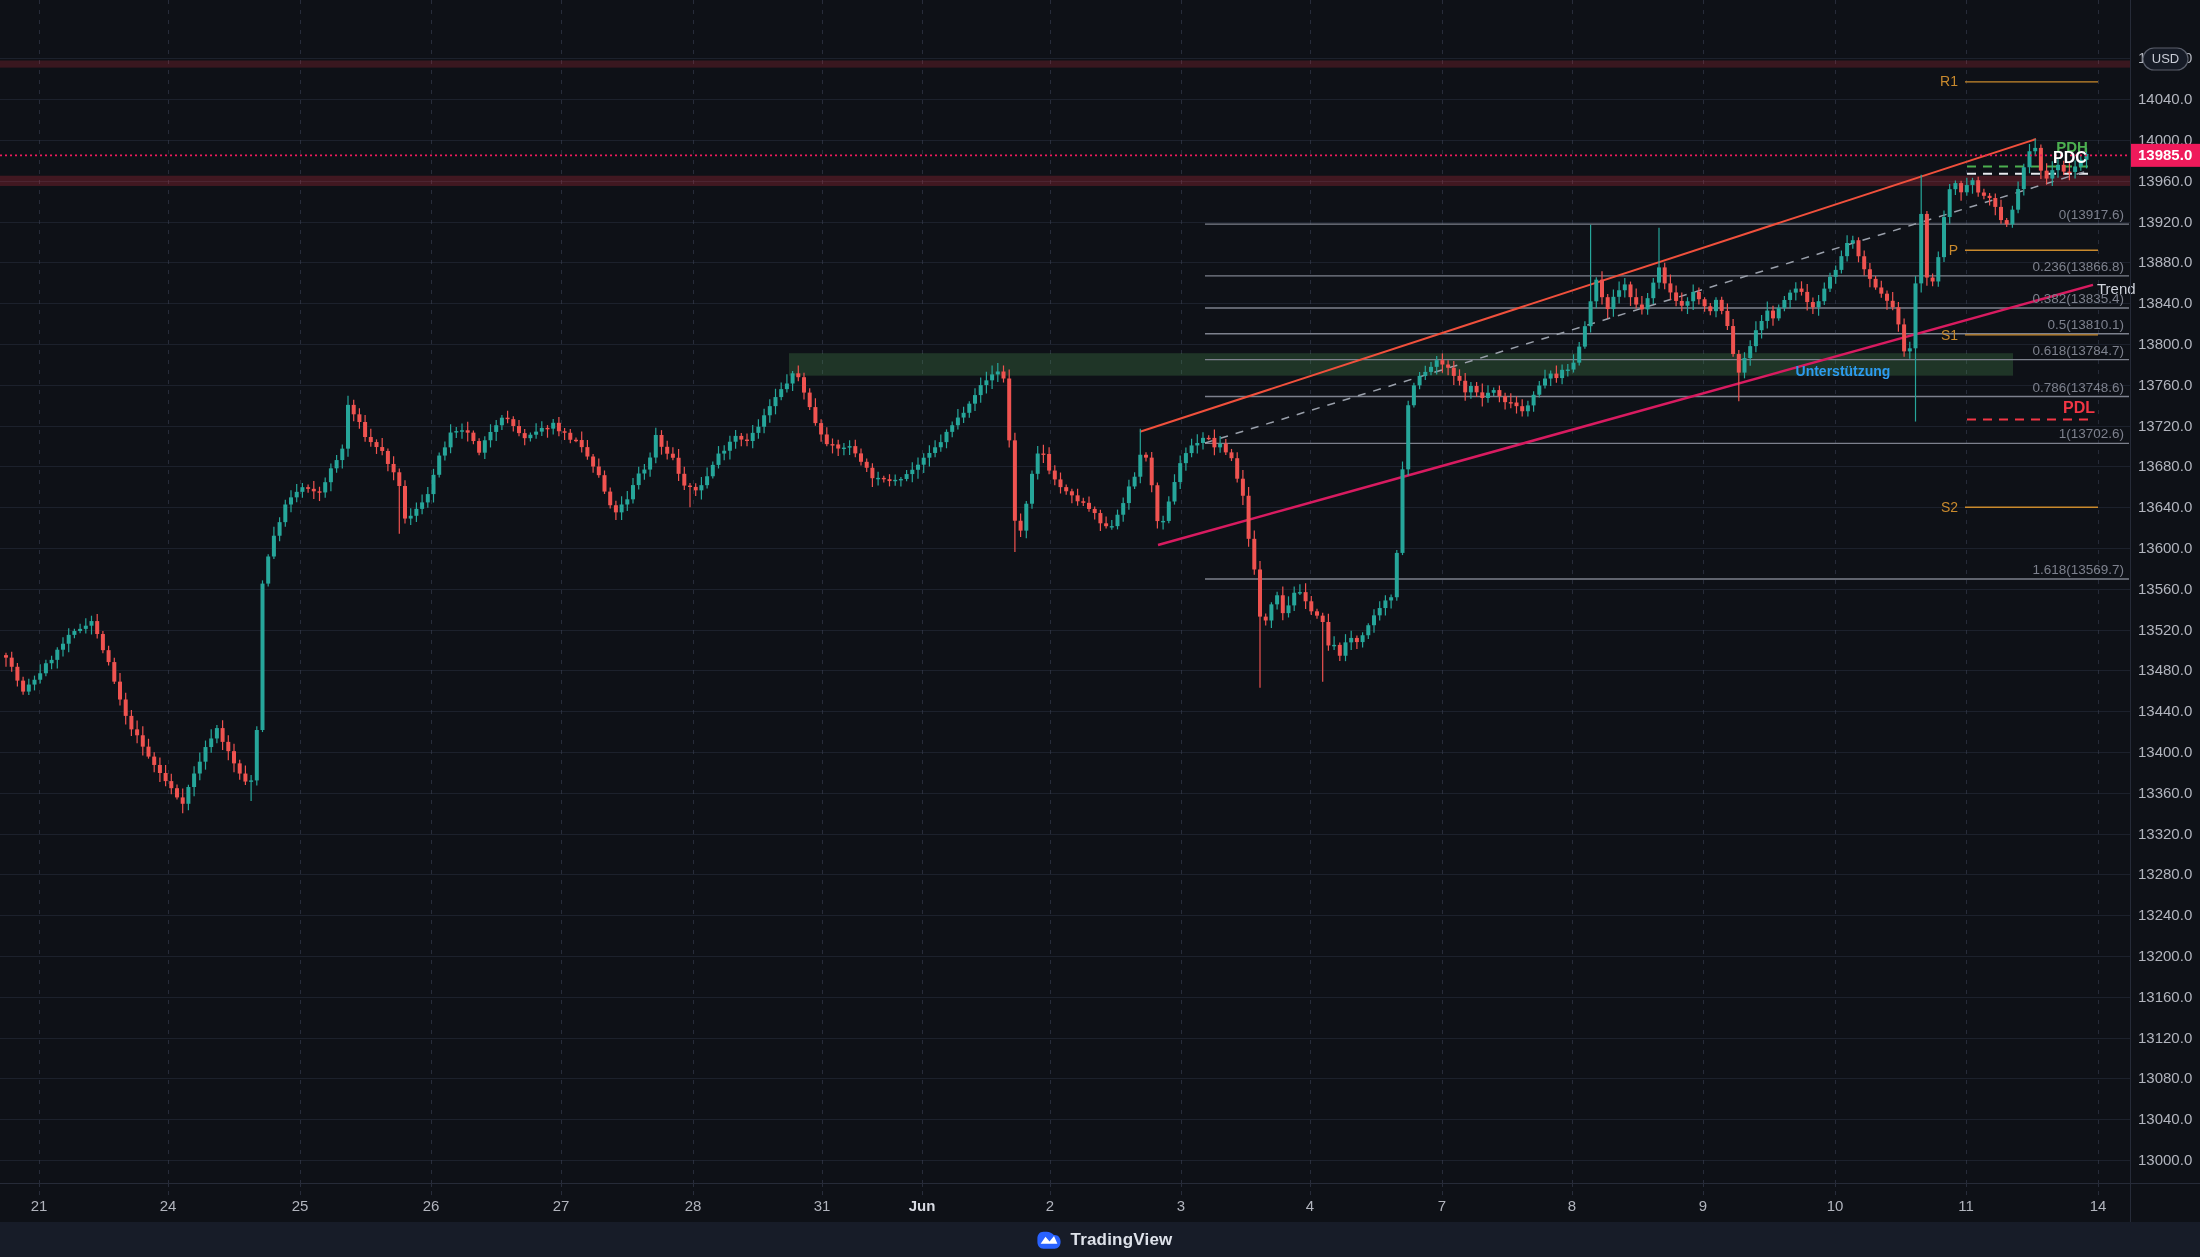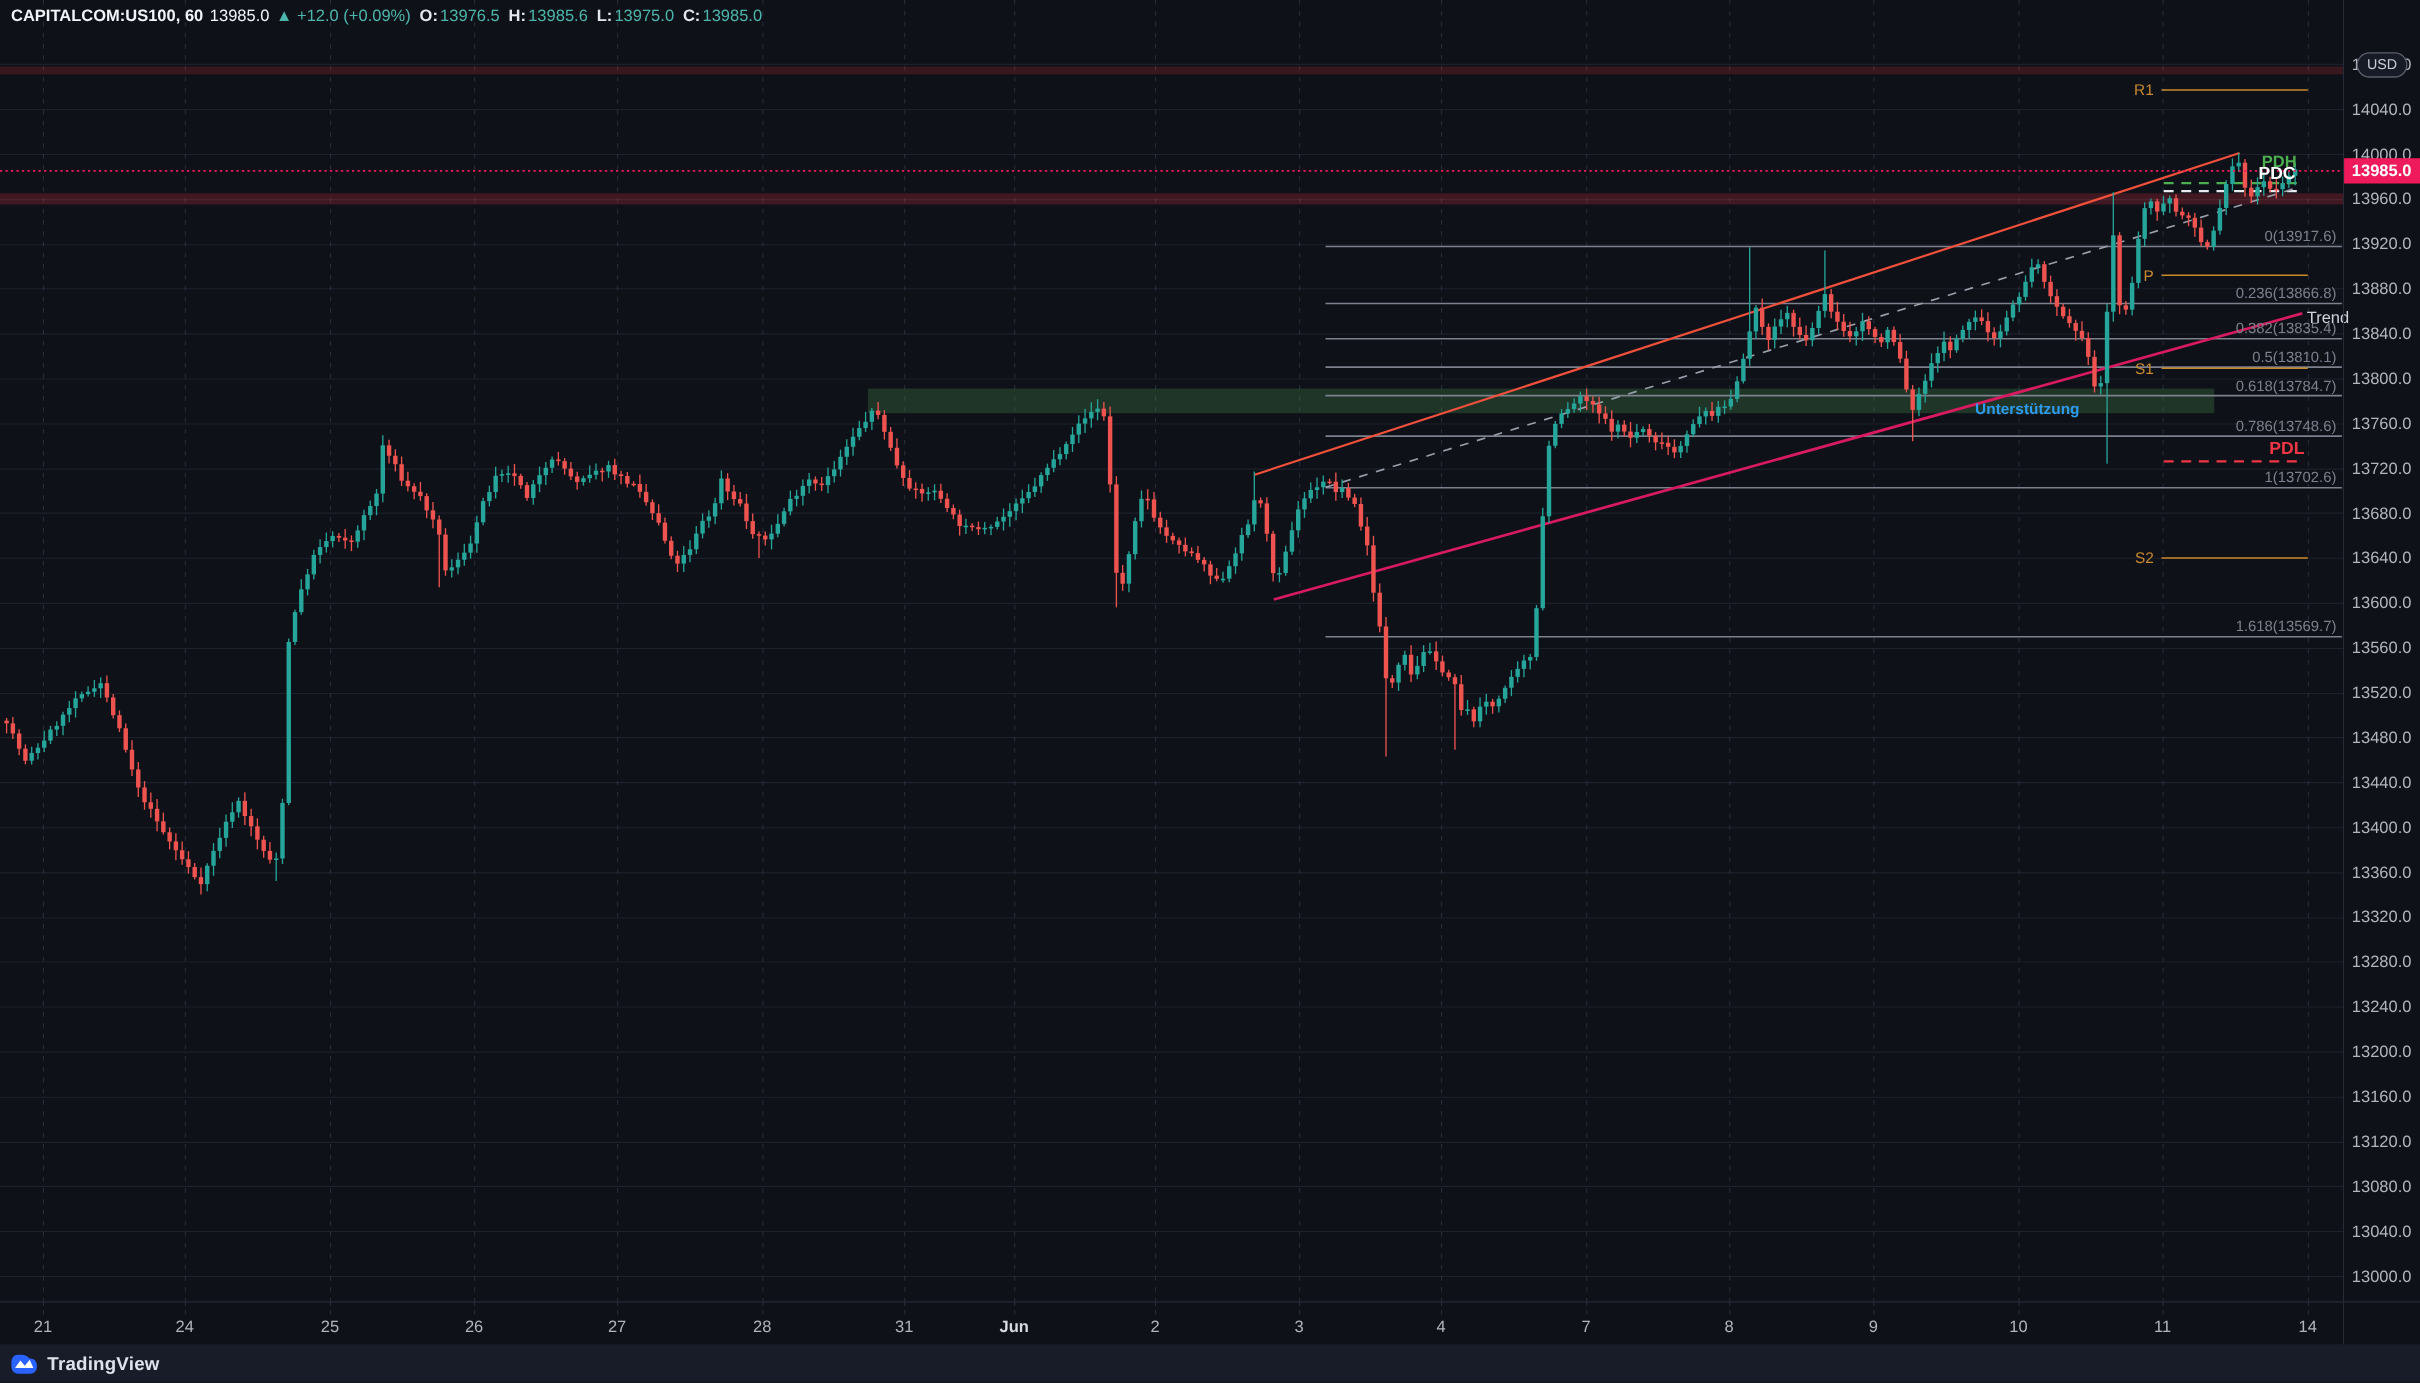--- a/index.html
+++ b/index.html
@@ -8,21 +8,21 @@
   .app svg.chart{position:absolute;left:0;top:0;}
   .hdr{position:absolute;left:10px;top:5px;line-height:18px;z-index:5;}
   .hdr .l1{font-size:15px;color:#dde1ea;}
   .hdr .l2{font-size:15px;color:#dde1ea;margin-top:1px;}
   .b{font-weight:bold;color:#f2f4f9;}
   .w{color:#f2f4f9;margin-left:6px;}
   .g{color:#4db6ac;margin-left:6px;}
   .lbl{color:#e3e6ee;font-weight:bold;margin-left:8px;}
   .val{color:#4db6ac;margin-left:2px;}
   .ftr{position:absolute;left:0;top:1222px;width:2200px;height:35px;background:#171c28;
-       display:flex;align-items:center;gap:8px;padding-left:9px;box-sizing:border-box;z-index:5;}
+       display:flex;align-items:center;gap:8px;padding-left:9px;box-sizing:border-box;z-index:5;justify-content:center;}
   .ftr .brand{color:#dee2ea;font-size:17px;font-weight:bold;letter-spacing:.2px;}
 </style>
 </head>
 <body>
 
 <div class="app">
 
   <svg class="chart" id="chart" width="2200" height="1257" viewBox="0 0 2200 1257">
       <rect x="0" y="0" width="2200" height="1257" fill="#0e1117"></rect>
       <g>
@@ -923,21 +923,20 @@
         <text x="1442" y="1211" fill="#b2b5be" font-size="15" text-anchor="middle" font-weight="normal" font-family="Liberation Sans, sans-serif">7</text>
         <text x="1572" y="1211" fill="#b2b5be" font-size="15" text-anchor="middle" font-weight="normal" font-family="Liberation Sans, sans-serif">8</text>
         <text x="1703" y="1211" fill="#b2b5be" font-size="15" text-anchor="middle" font-weight="normal" font-family="Liberation Sans, sans-serif">9</text>
         <text x="1835" y="1211" fill="#b2b5be" font-size="15" text-anchor="middle" font-weight="normal" font-family="Liberation Sans, sans-serif">10</text>
         <text x="1966" y="1211" fill="#b2b5be" font-size="15" text-anchor="middle" font-weight="normal" font-family="Liberation Sans, sans-serif">11</text>
         <text x="2098" y="1211" fill="#b2b5be" font-size="15" text-anchor="middle" font-weight="normal" font-family="Liberation Sans, sans-serif">14</text>
       </g>
     </svg>
 
   <div class="hdr">
-    <div class="l2"><span class="b">CAPITALCOM:US100, 60</span><span class="w">13985.0</span><span class="g">▲ +12.0 (+0.09%)</span><span class="lbl">O:</span><span class="val">13976.5</span><span class="lbl">H:</span><span class="val">13985.6</span><span class="lbl">L:</span><span class="val">13975.0</span><span class="lbl">C:</span><span class="val">13985.0</span></div>
   </div>
 
   <div class="ftr">
     <svg width="26" height="22" viewBox="0 0 28 22">
       <path fill="#2962ff" d="M8 2 C4 2 1.5 5 1.5 9.5 L1.5 13 c0 4.5 2.5 7.5 6.5 7.5 l12 0 c4 0 6.5-3 6.5-7.5 0-4.5-2.5-7.5-6.5-7.5 l-0.8 0 C17.5 3.5 14.5 2 11.5 2 Z"></path>
       <path fill="#ffffff" d="M5 15 L10.2 7.5 L14.6 12.6 L19.4 6.8 L23 15 Z"></path>
     </svg>
     <span class="brand">TradingView</span>
   </div>
 

